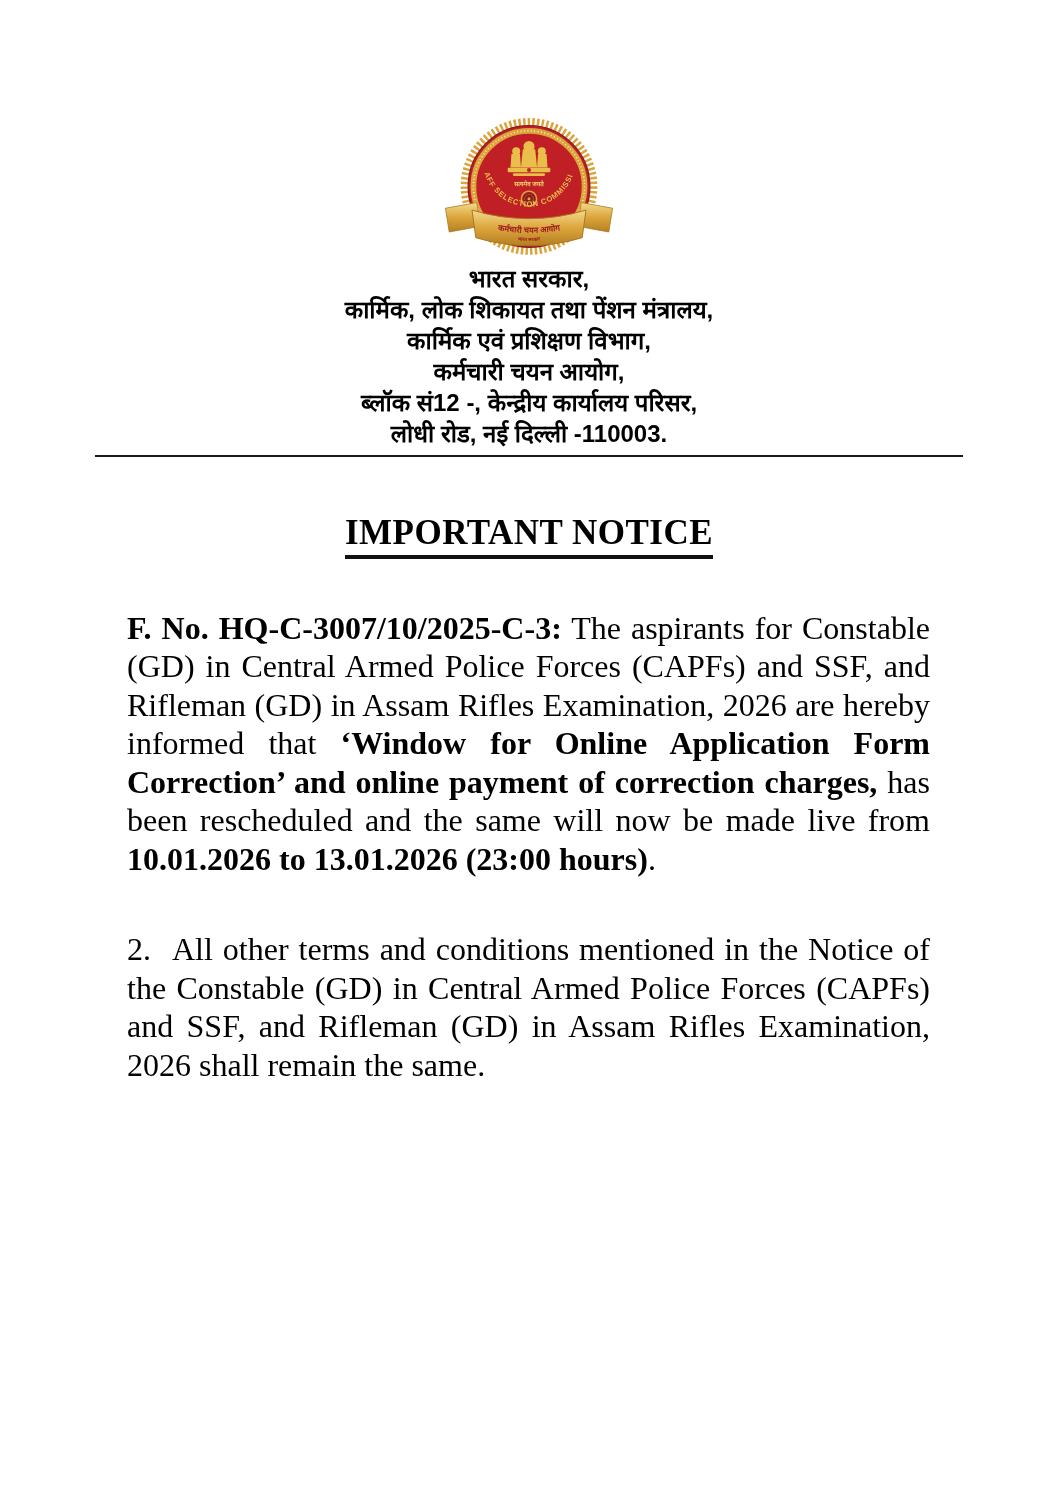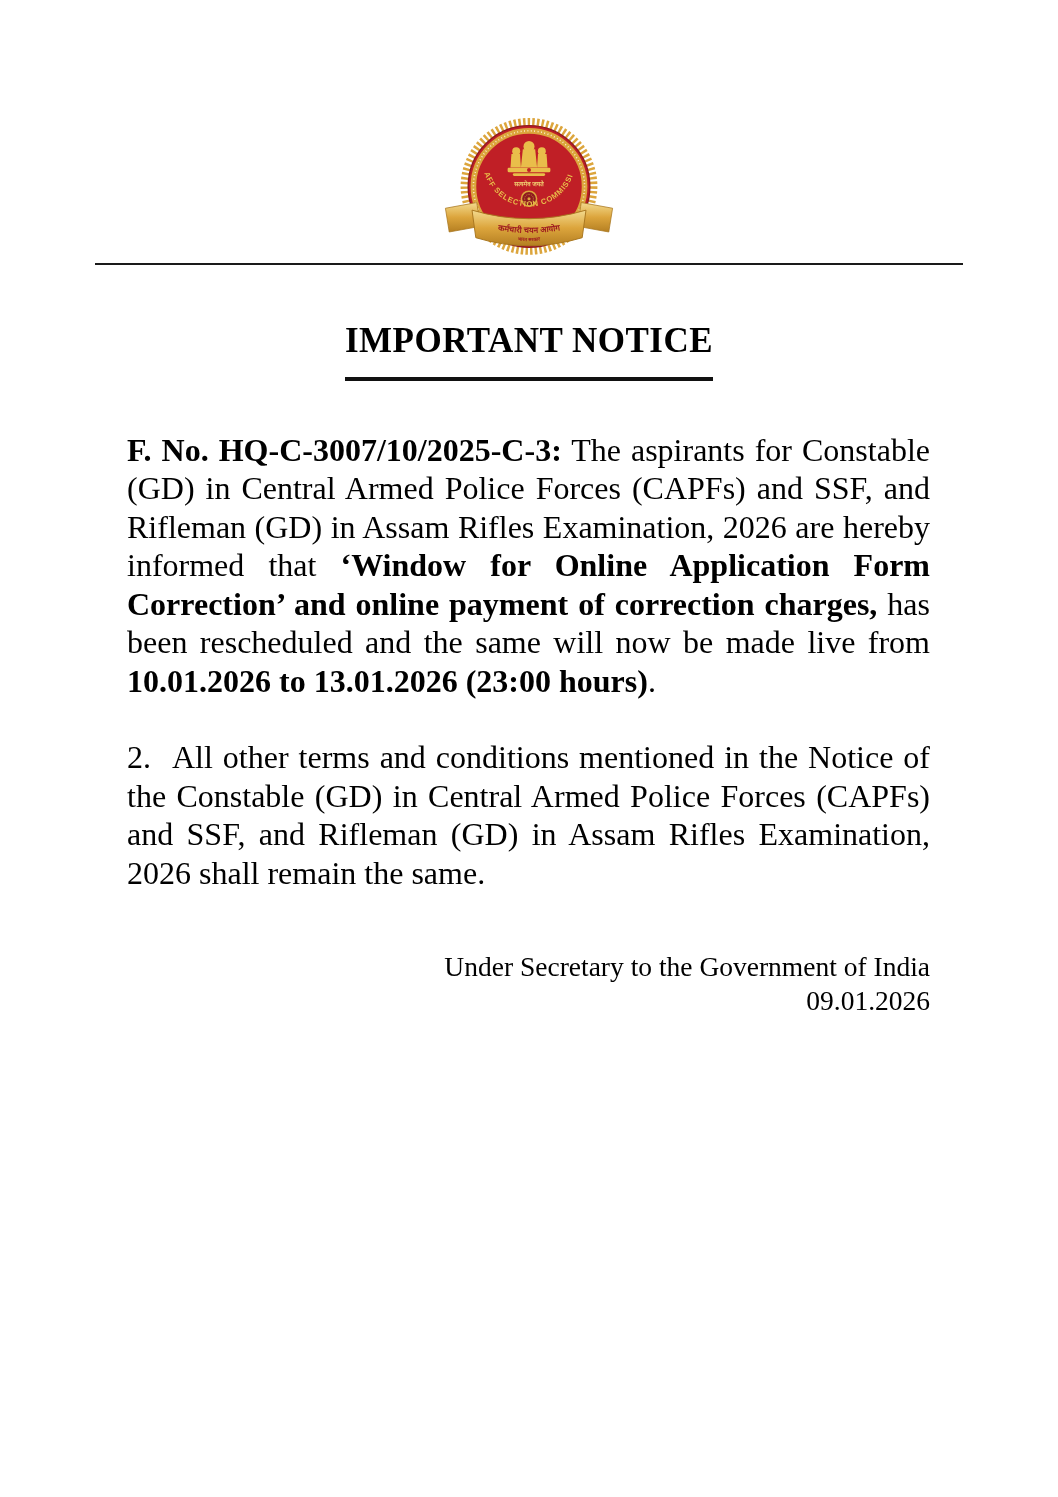--- a/index.html
+++ b/index.html
@@ -40,32 +40,32 @@
   }
 
   
   .title-wrap { text-align: center; margin-top: 56px; }
   .title {
     display: inline-block;
     font-size: 35px;
     font-weight: bold;
     letter-spacing: 0.5px;
     border-bottom: 4px solid #111;
-    padding-bottom: 16px;
+    padding-bottom: 2px;
   }
 
   
   .para {
     margin: 0 128px 0 127px;
     font-size: 32px;
     line-height: 38.5px;
     text-align: justify;
   }
   .p1 { margin-top: 50px; }
-  .p2 { margin-top: 38px; }
+  .p2 { margin-top: 52px; }
   .pnum { display: inline-block; width: 45px; }
 
   
   .signature {
     margin: 58px 128px 0 127px;
     text-align: right;
     font-size: 27.5px;
     line-height: 34px;
   }
 </style>
@@ -125,29 +125,33 @@
         <text font-size="8.6" font-weight="bold" fill="#9E1B20" font-family="'Liberation Sans', sans-serif">
           <textPath href="#ribbonpath" startOffset="50%" text-anchor="middle">कर्मचारी चयन आयोग</textPath>
         </text>
         <text font-size="5" font-weight="bold" fill="#9E1B20" font-family="'Liberation Sans', sans-serif">
           <textPath href="#ribbonpath2" startOffset="50%" text-anchor="middle">भारत सरकार</textPath>
         </text>
       </g>
     </svg>
   </div>
 
+  <div class="gov-header">
+    <div class="hline">भारत सरकार,</div>
+    <div class="hline">कार्मिक, लोक शिकायत तथा पेंशन मंत्रालय,</div>
+    <div class="hline">कार्मिक एवं प्रशिक्षण विभाग,</div>
+    <div class="hline">कर्मचारी चयन आयोग,</div>
+    <div class="hline">ब्लॉक सं12 -, केन्द्रीय कार्यालय परिसर,</div>
+    <div class="hline">लोधी रोड, नई दिल्ली -110003.</div>
+  </div>
 
   <hr class="rule">
 
   <div class="title-wrap">
     <span class="title">IMPORTANT NOTICE</span>
   </div>
 
   <p class="para p1"><b>F. No. HQ-C-3007/10/2025-C-3:</b><span> The aspirants for Constable (GD) in Central Armed Police Forces (CAPFs) and SSF, and Rifleman (GD) in Assam Rifles Examination, 2026 are hereby informed that </span><b>‘Window for Online Application Form Correction’ and online payment of correction charges,</b><span> has been rescheduled and the same will now be made live from </span><b>10.01.2026 to 13.01.2026 (23:00 hours)</b><span>.</span></p>
 
   <p class="para p2"><span class="pnum">2.</span><span>All other terms and conditions mentioned in the Notice of the Constable (GD) in Central Armed Police Forces (CAPFs) and SSF, and Rifleman (GD) in Assam Rifles Examination, 2026 shall remain the same.</span></p>
 
-  <div class="signature">
-    <div>Under Secretary to the Government of India</div>
-    <div>09.01.2026</div>
-  </div>
 
 </div>
 
 </body></html>

